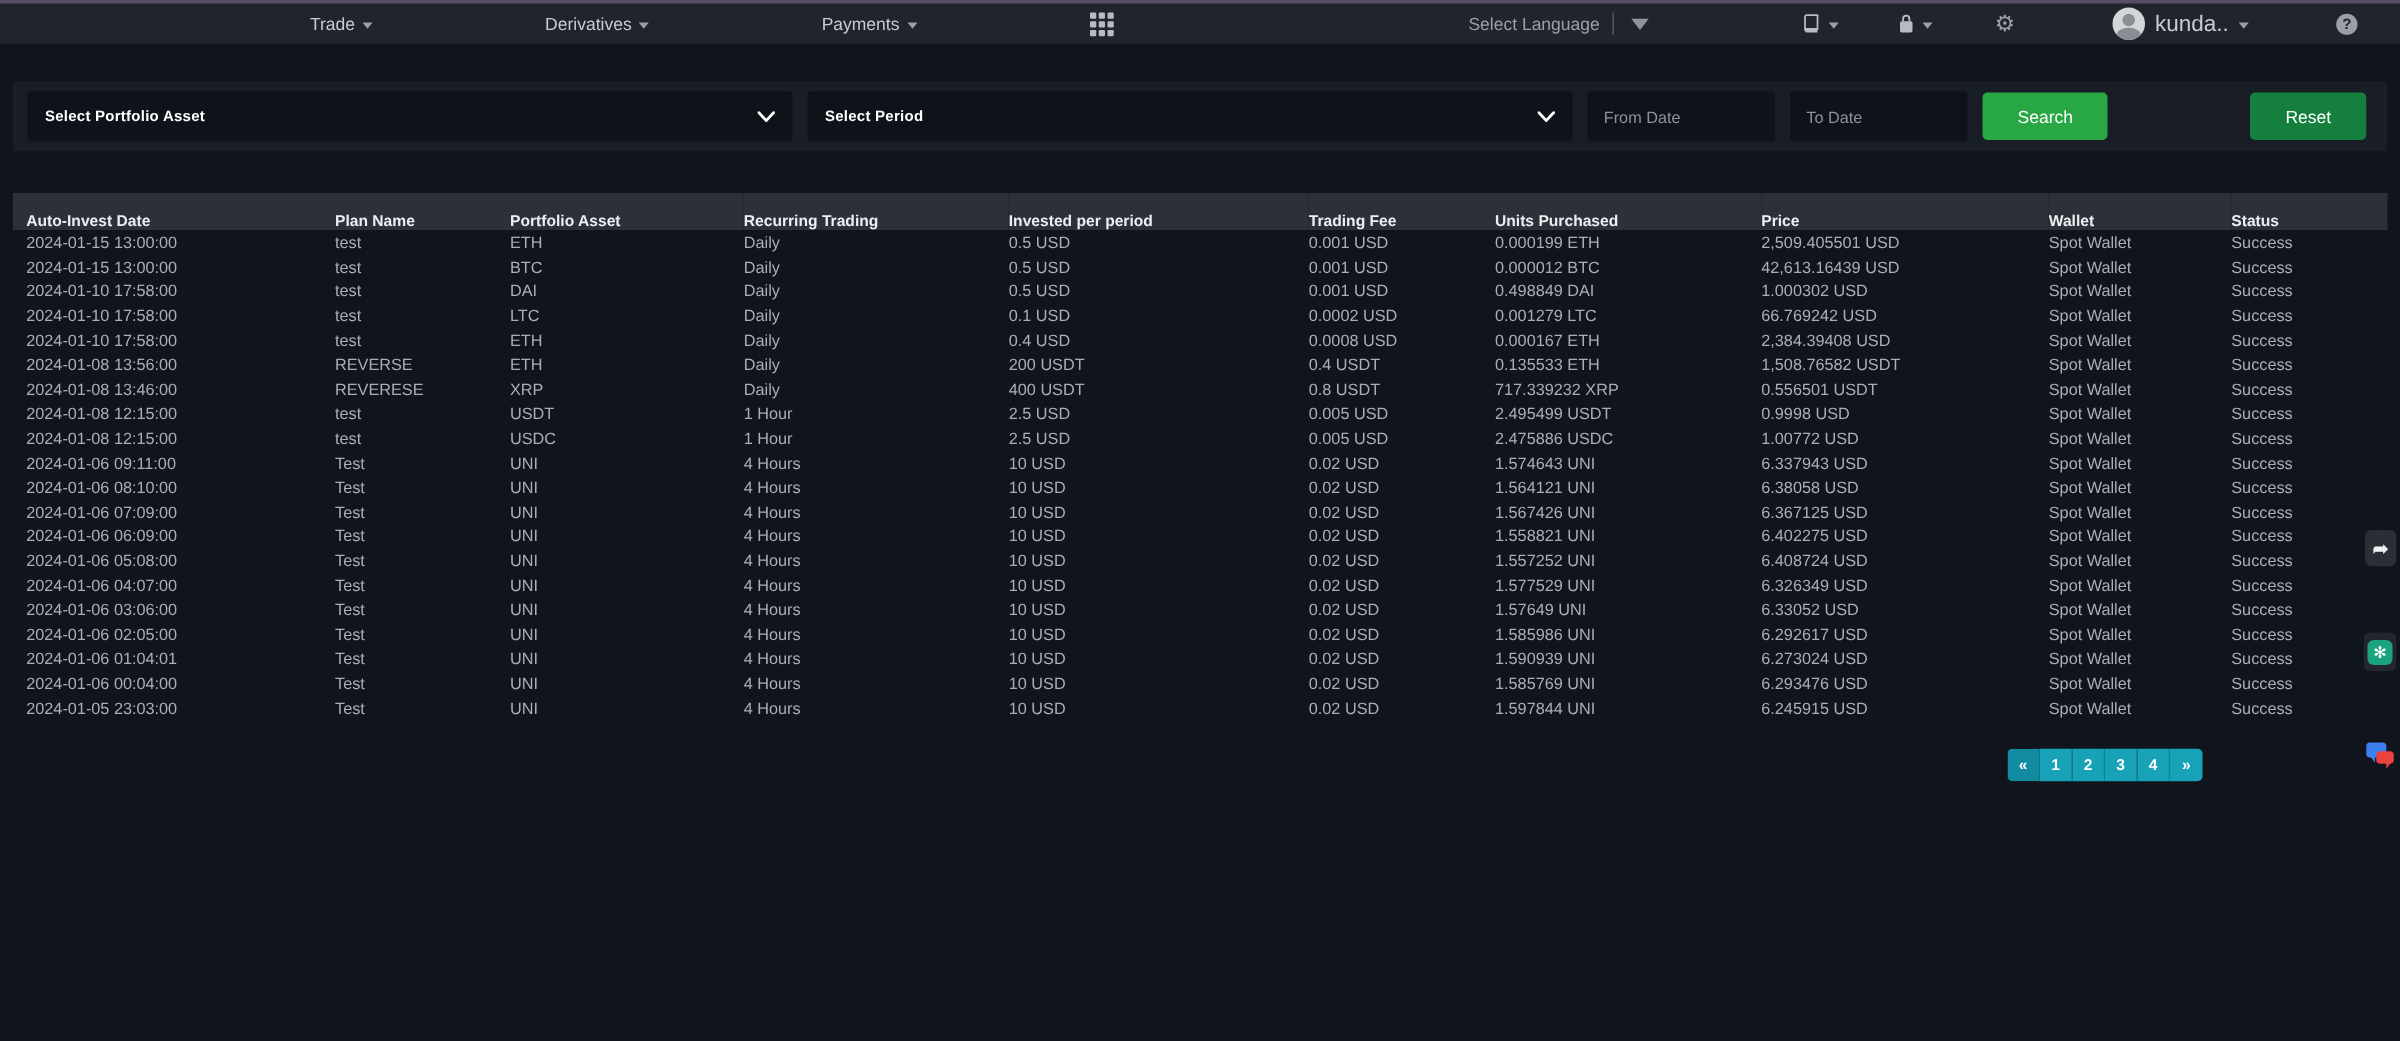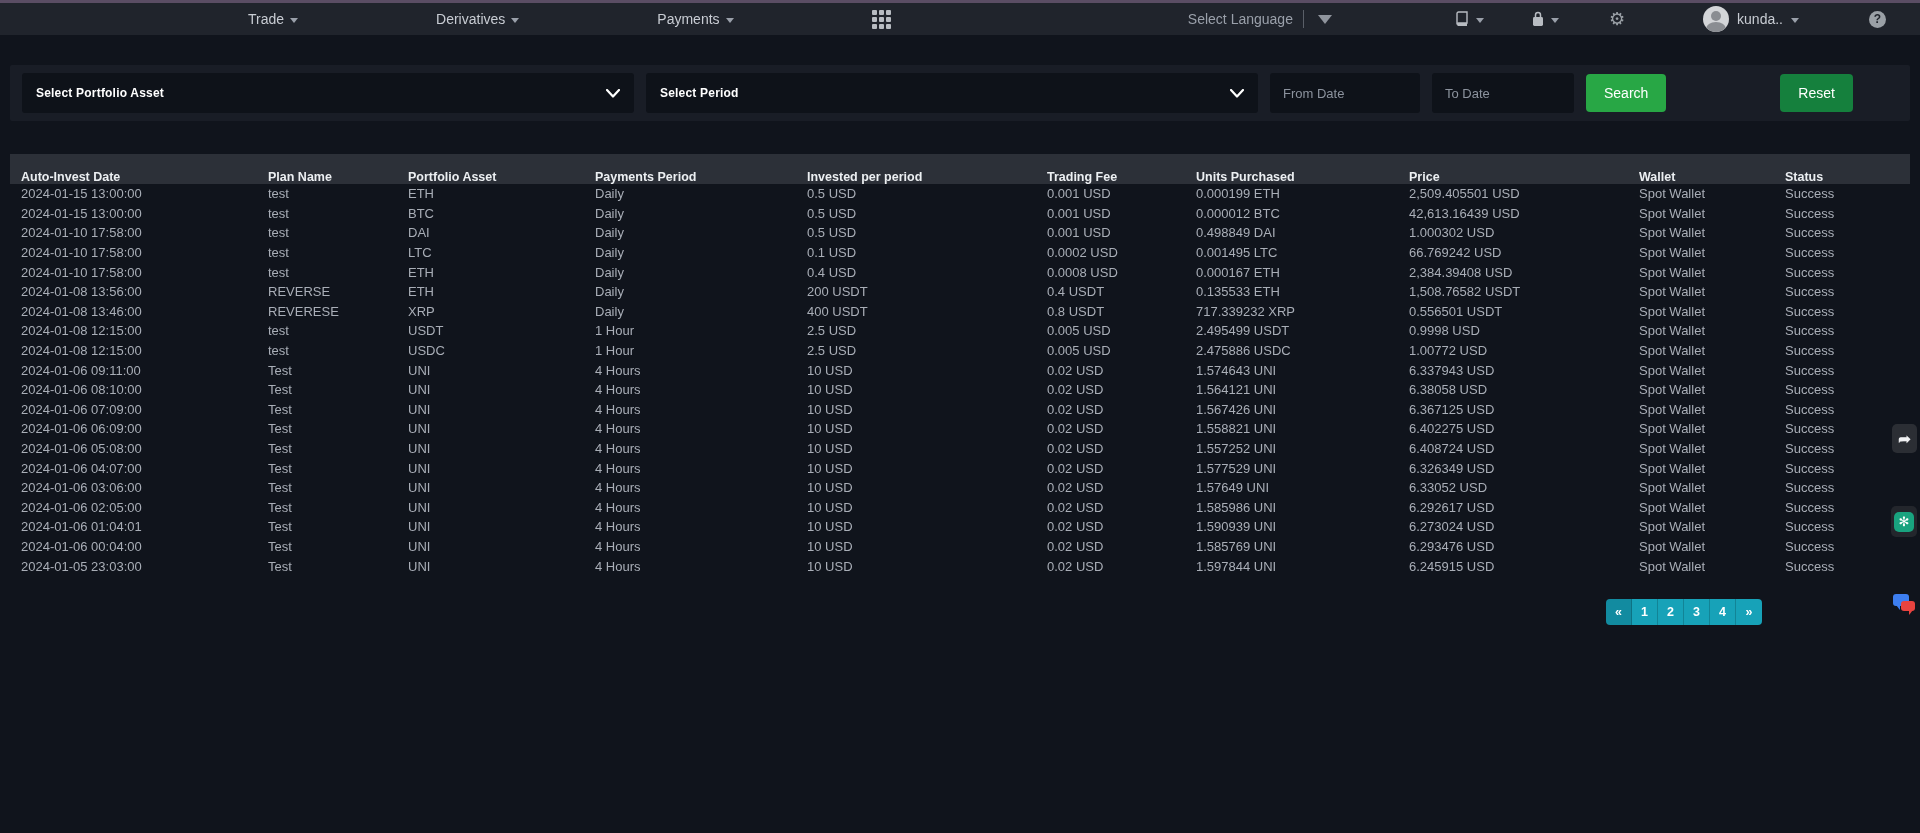--- a/index.html
+++ b/index.html
@@ -44,21 +44,21 @@
   .avatar {
     width:26px; height:26px; border-radius:50%; background:#d3d5d8; position:relative; overflow:hidden;
   }
   .avatar::before { 
     content:""; position:absolute; left:8px; top:5px; width:10px; height:10px; border-radius:50%; background:#8a8d92;
   }
   .avatar::after { 
     content:""; position:absolute; left:3px; top:16px; width:20px; height:14px; border-radius:50%; background:#8a8d92;
   }
   .user { display:flex; align-items:center; gap:8px; cursor:pointer; }
-  .user-name { color:#c8ccd3; font-size:14px; }
+  .user-name { color:#c8ccd3; font-size:18px; }
   .help-icon {
     width:17px; height:17px; border-radius:50%; background:#9aa0a6; color:#20242c;
     font-size:12px; font-weight:bold; display:flex; align-items:center; justify-content:center; cursor:pointer;
   }
 
   
   .filter-card {
     margin:30px 10px 0; height:56px; background:#191d26; border-radius:2px;
     display:flex; align-items:center; padding:0 12px; gap:12px;
   }
@@ -70,21 +70,21 @@
   .sel-chevron { color:#ffffff; }
   .w-asset { width:612px; } .w-period { width:612px; }
   .date-input {
     height:40px; background:#0e1219; border:none; border-radius:3px; padding:0 13px;
     color:#c8ccd3; font-size:13px; font-family:"Liberation Sans", sans-serif; outline:none;
   }
   .date-input::placeholder { color:#8c939e; }
   .w-from { width:150px; } .w-to { width:142px; }
   .btn {
     height:38px; border:none; border-radius:4px; color:#fff; font-size:14px;
-    font-family:"Liberation Sans", sans-serif; cursor:pointer; padding:0 18px;
+    font-family:"Liberation Sans", sans-serif; cursor:pointer; padding:0 28px;
   }
   .btn-search { background:#28a745; }
   .btn-reset { background:#15803d; margin-left:102px; }
 
   
   .table-wrap { margin:33px 10px 0; }
   table { width:1900px; border-collapse:collapse; table-layout:fixed; }
   thead th {
     background:#2c3038; color:#eceff2; font-size:12.5px; font-weight:bold;
     text-align:left; height:19px; padding:16px 0 0 0; white-space:nowrap; overflow:hidden;
@@ -232,21 +232,21 @@
         <col style="width:213px">
         <col style="width:230px">
       <col style="width:146px">
         <col style="width:125px">
     </colgroup>
     <thead>
       <tr>
           <th>Auto-Invest Date</th>
           <th>Plan Name</th>
           <th>Portfolio Asset</th>
-          <th>Payments Period</th>
+          <th>Recurring Trading</th>
           <th>Invested per period</th>
           <th>Trading Fee</th>
           <th>Units Purchased</th>
           <th>Price</th>
           <th>Wallet</th>
           <th>Status</th>
         </tr>
     </thead>
     <tbody>
   <tr>
@@ -288,21 +288,21 @@
     <td>Success</td>
   </tr>
 
   <tr>
     <td>2024-01-10 17:58:00</td>
     <td>test</td>
     <td>LTC</td>
     <td>Daily</td>
     <td>0.1 USD</td>
     <td>0.0002 USD</td>
-    <td>0.001495 LTC</td>
+    <td>0.001279 LTC</td>
     <td>66.769242 USD</td>
     <td>Spot Wallet</td>
     <td>Success</td>
   </tr>
 
   <tr>
     <td>2024-01-10 17:58:00</td>
     <td>test</td>
     <td>ETH</td>
     <td>Daily</td>

